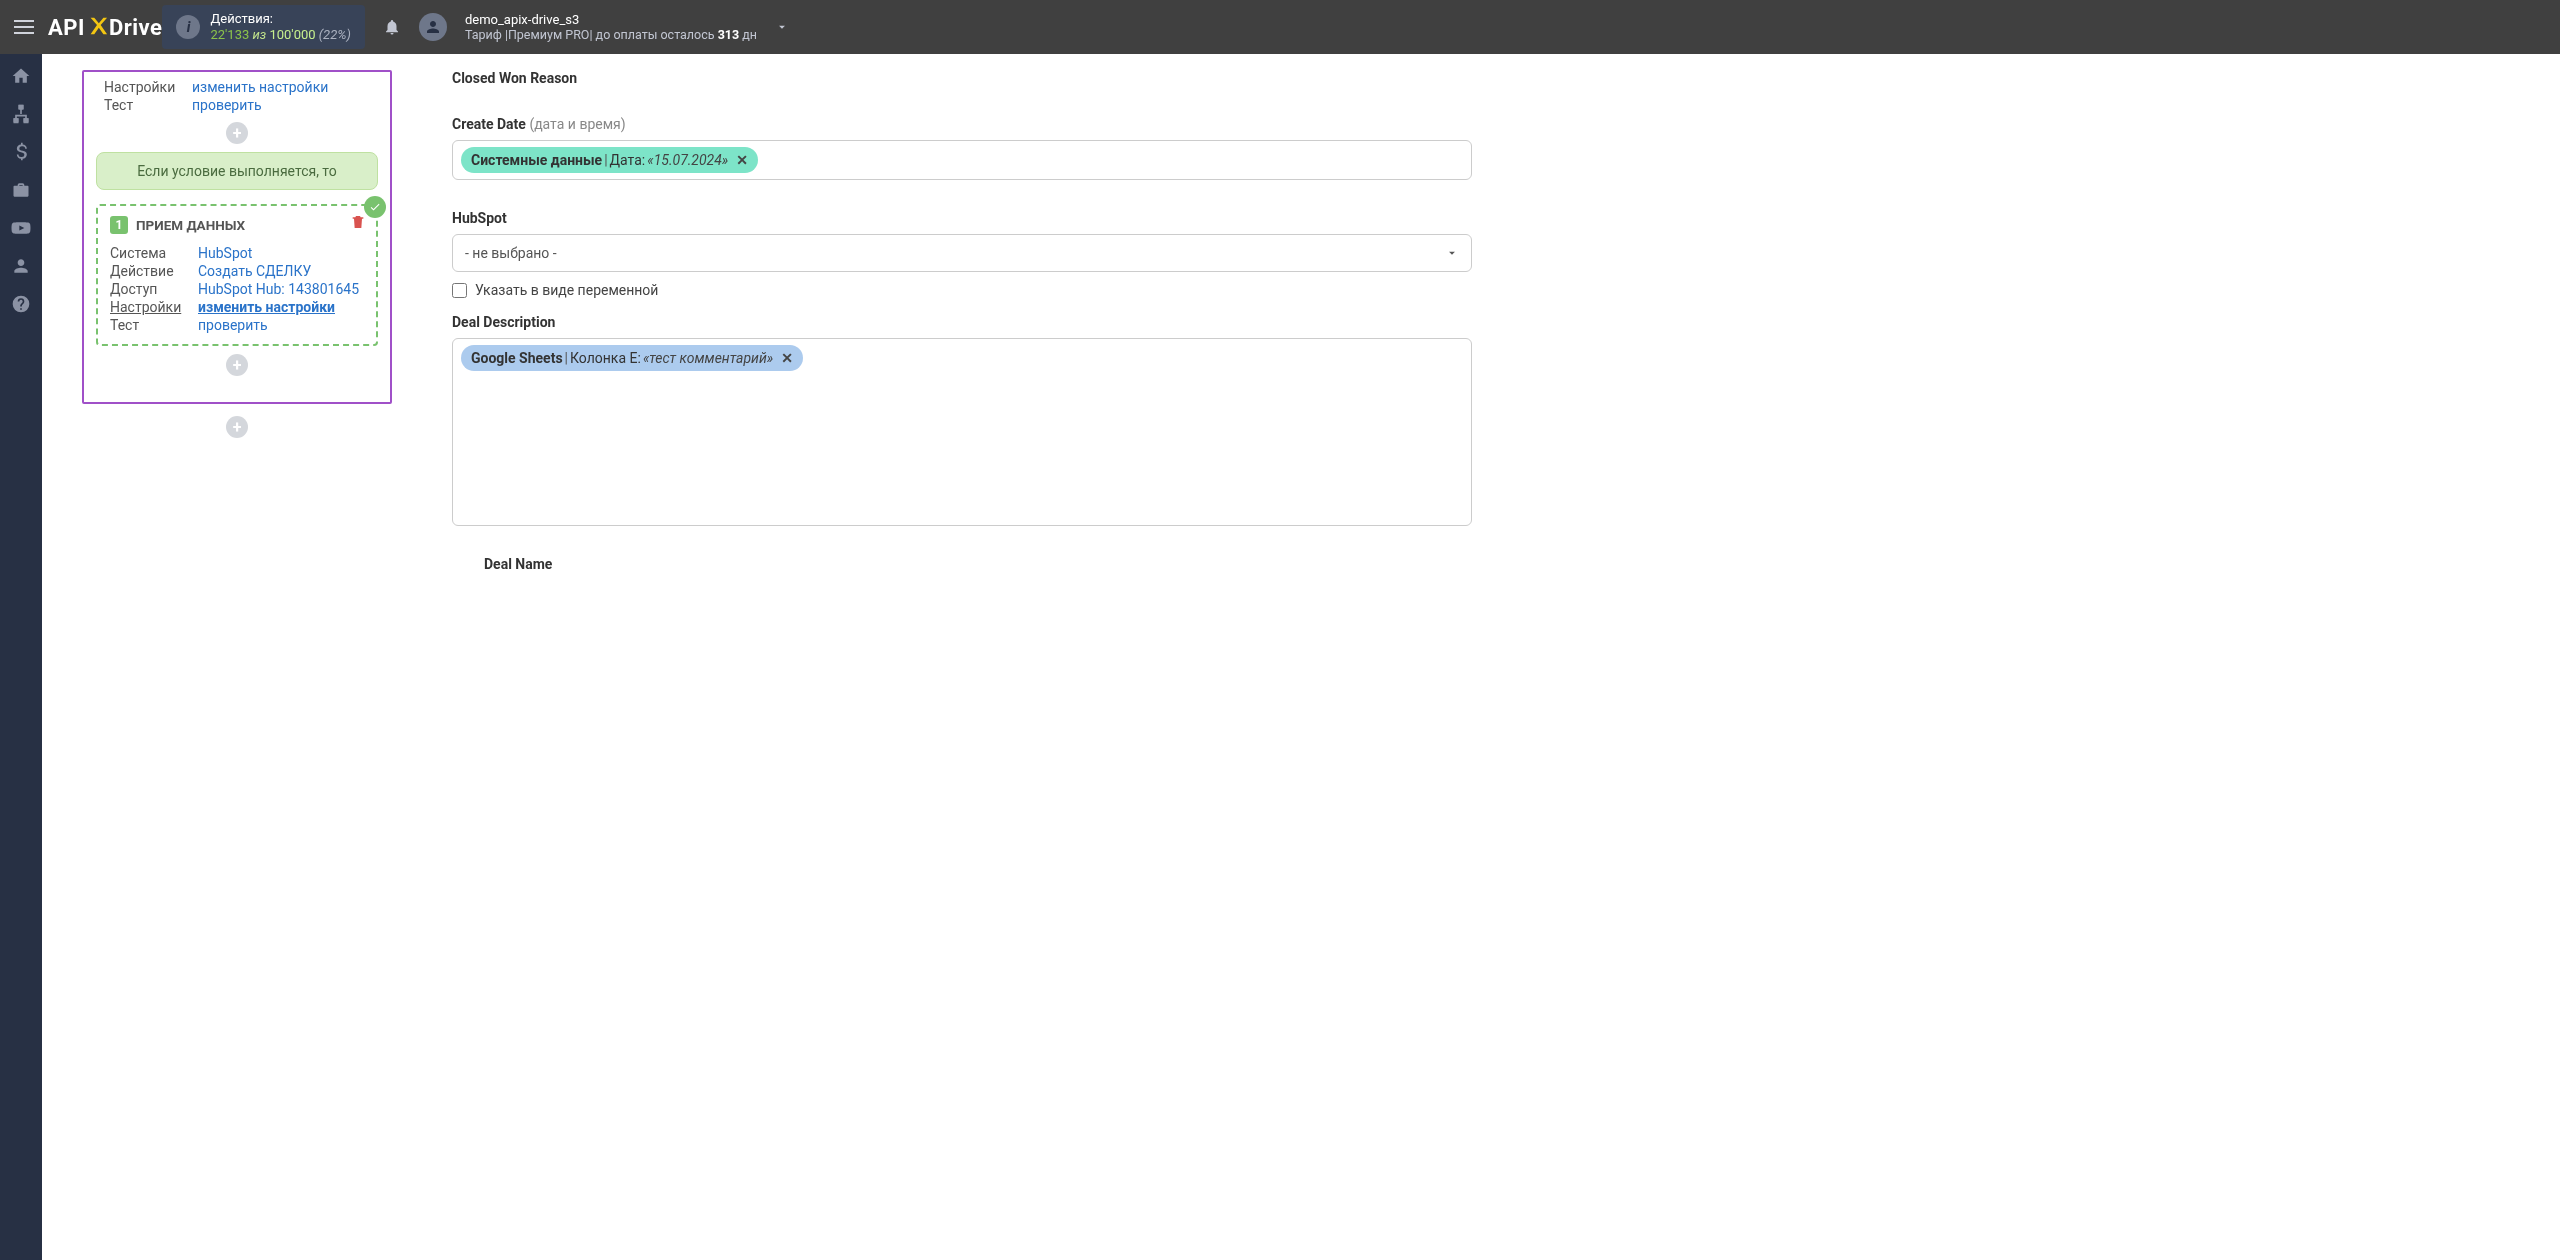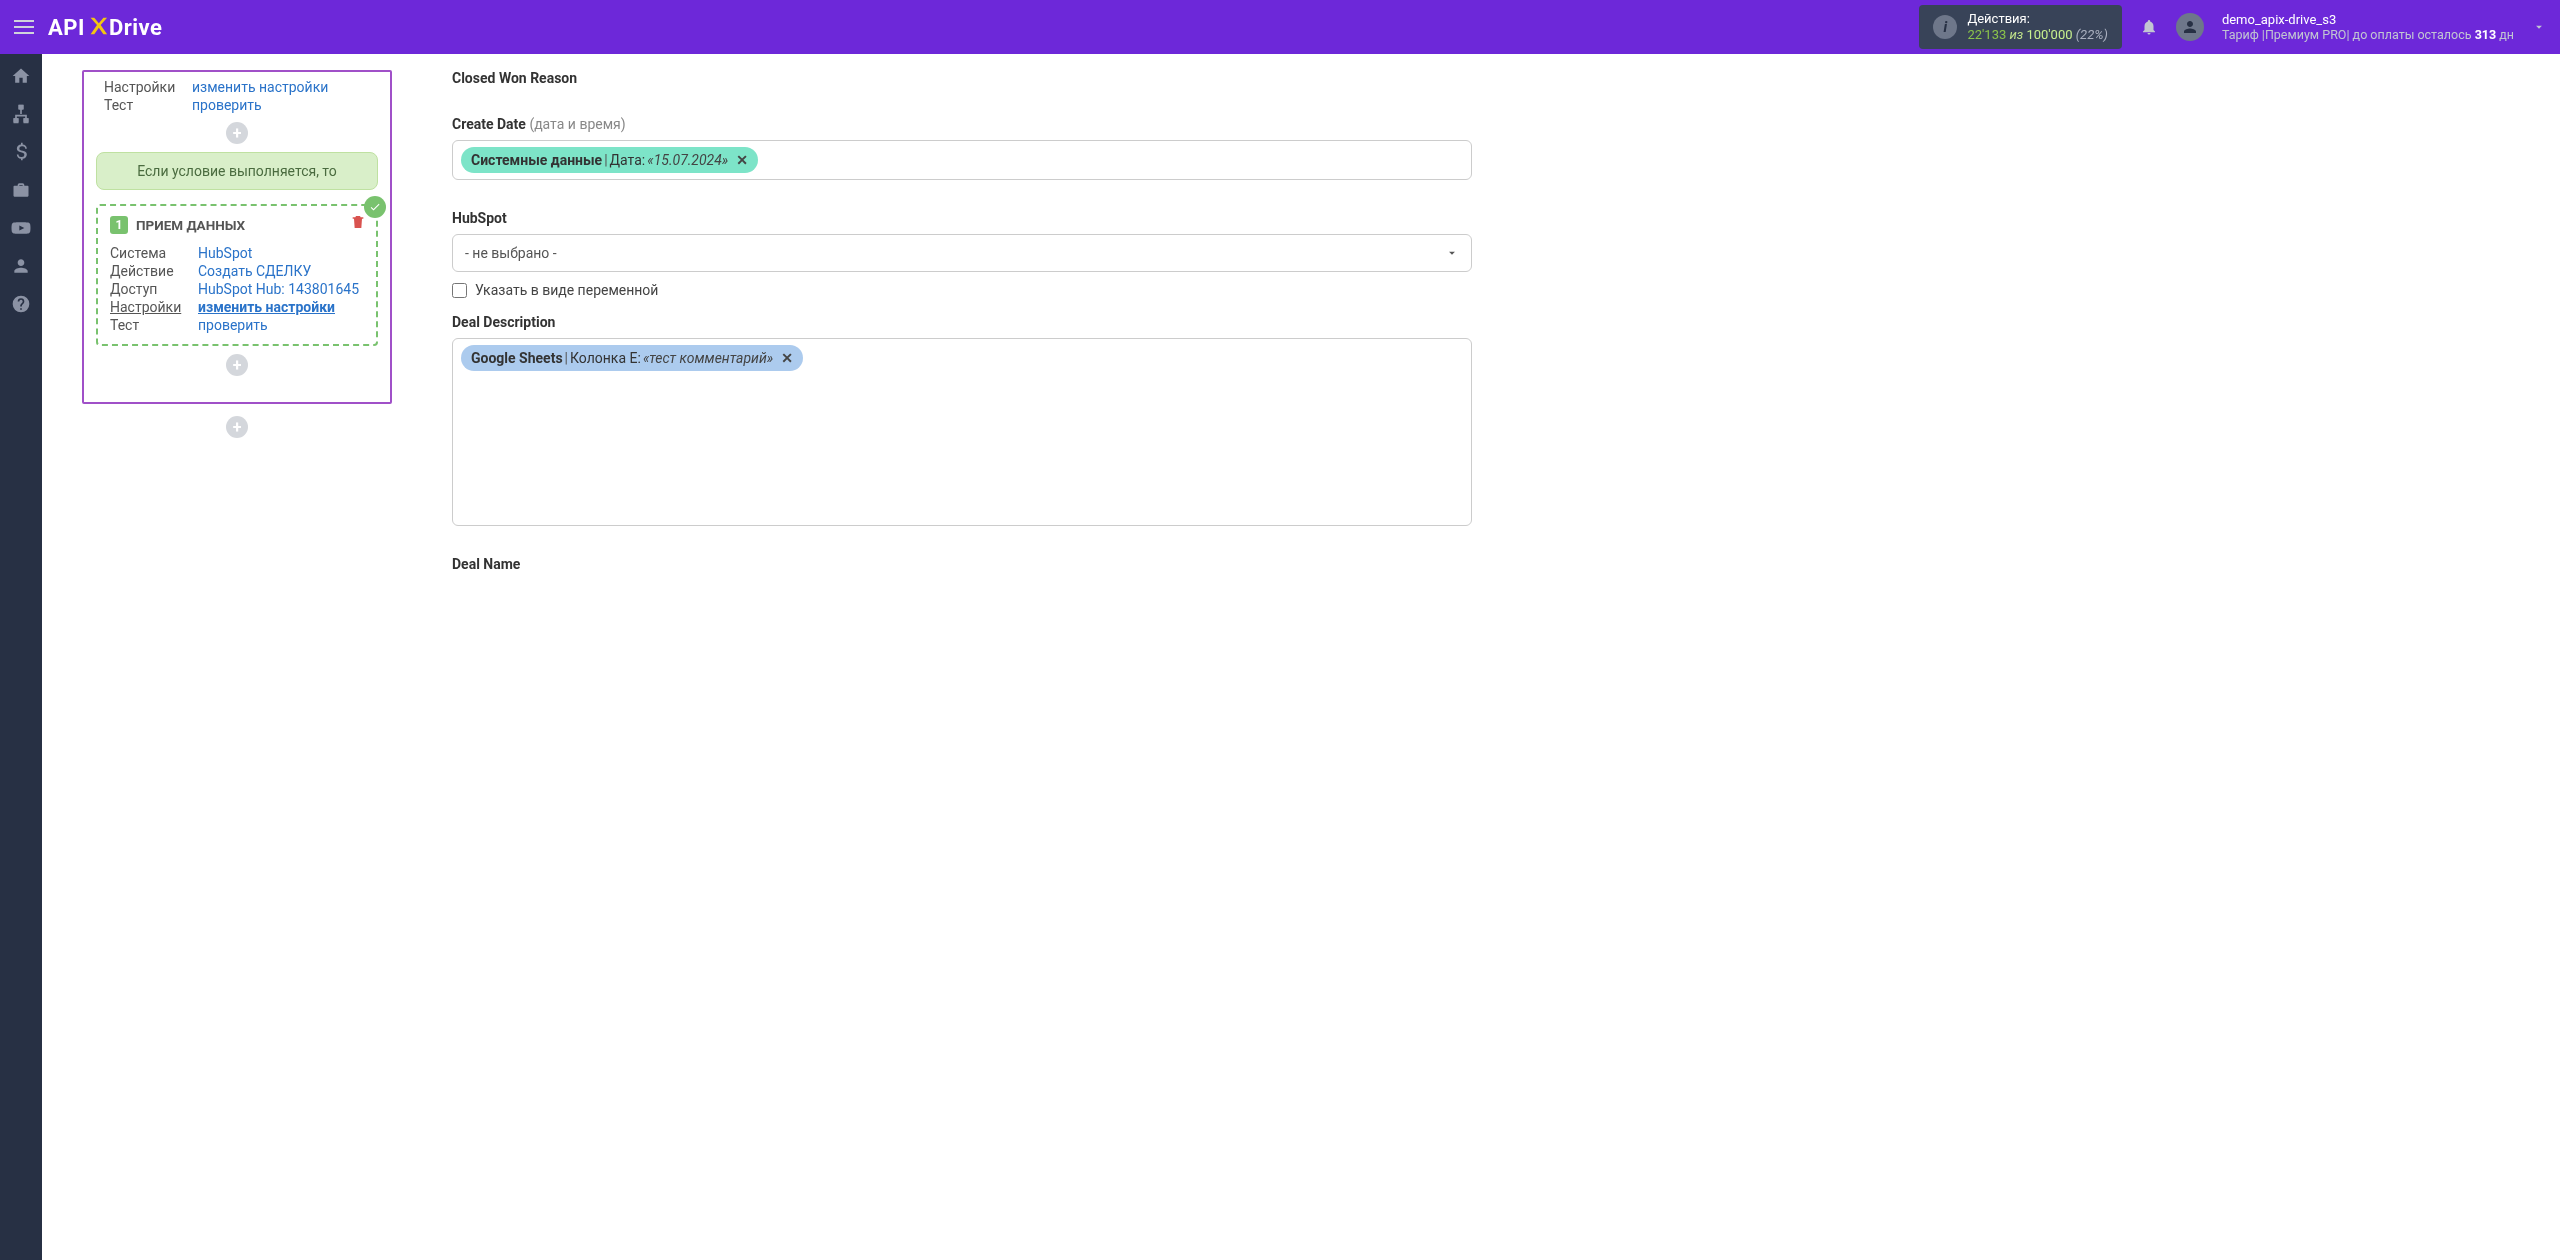--- a/index.html
+++ b/index.html
@@ -6,26 +6,25 @@
   body {
     font-family: -apple-system, BlinkMacSystemFont, "Segoe UI", Roboto, Arial, sans-serif;
     background: #fff;
     color: #333;
     font-size: 14px;
   }
 
   
   .header {
     height: 54px;
-    background: #6d28d9;
+    background: #404040;
     display: flex;
     align-items: center;
     padding: 0 14px;
     color: #fff;
-    justify-content: space-between;
   }
   .header-left { display: flex; align-items: center; gap: 14px; }
   .hamburger { display: flex; flex-direction: column; gap: 4px; cursor: pointer; }
   .hamburger span { width: 20px; height: 2px; background: #d0d3db; }
   .logo { display: flex; align-items: center; font-size: 22px; font-weight: 700; letter-spacing: .5px; color:#fff; }
   .logo .x { color: #f3c612; font-weight: 800; margin: 0 1px; font-size:24px;}
 
   .header-right { display: flex; align-items: center; gap: 18px; }
   .actions-box {
     background: #384358;
@@ -355,18 +354,18 @@
         <span class="chip blue">
           <b>Google Sheets</b>
           <span class="pipe"> | </span>
           <span>Колонка E:</span>
           <span class="val">«тест комментарий»</span>
           <span class="x">✕</span>
         </span>
       </div>
     </div>
 
-    <div class="field" style="margin-bottom:0;">
+    <div class="field" style="margin-bottom:0;margin-left:32px;">
       <label class="field-label">Deal Name</label>
     </div>
 
   </div>
 </div>
 
 </body></html>

